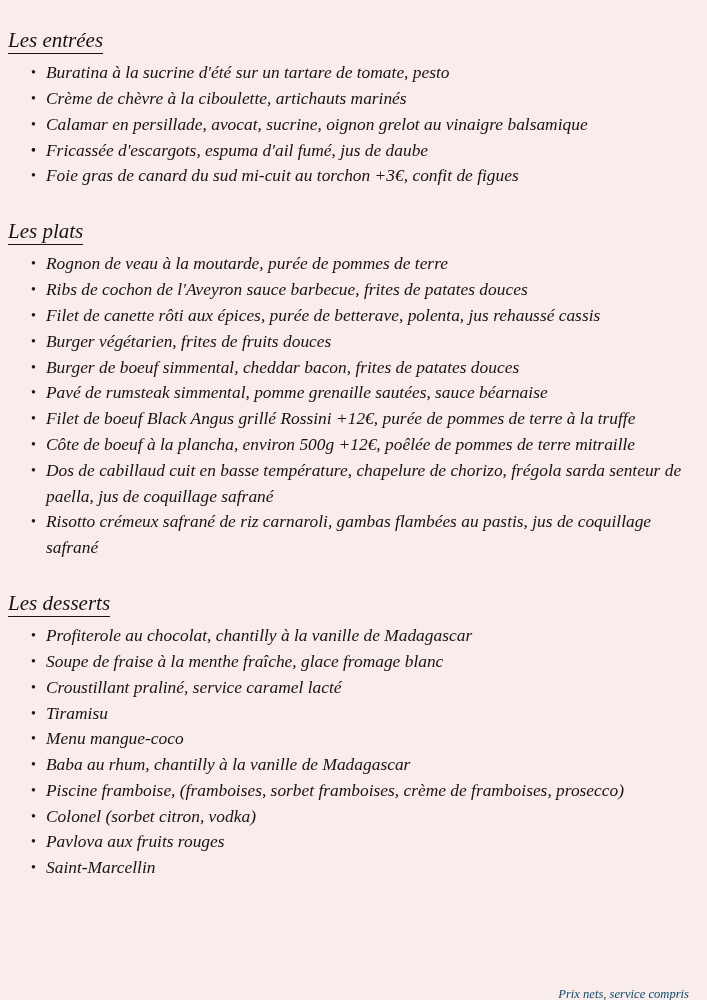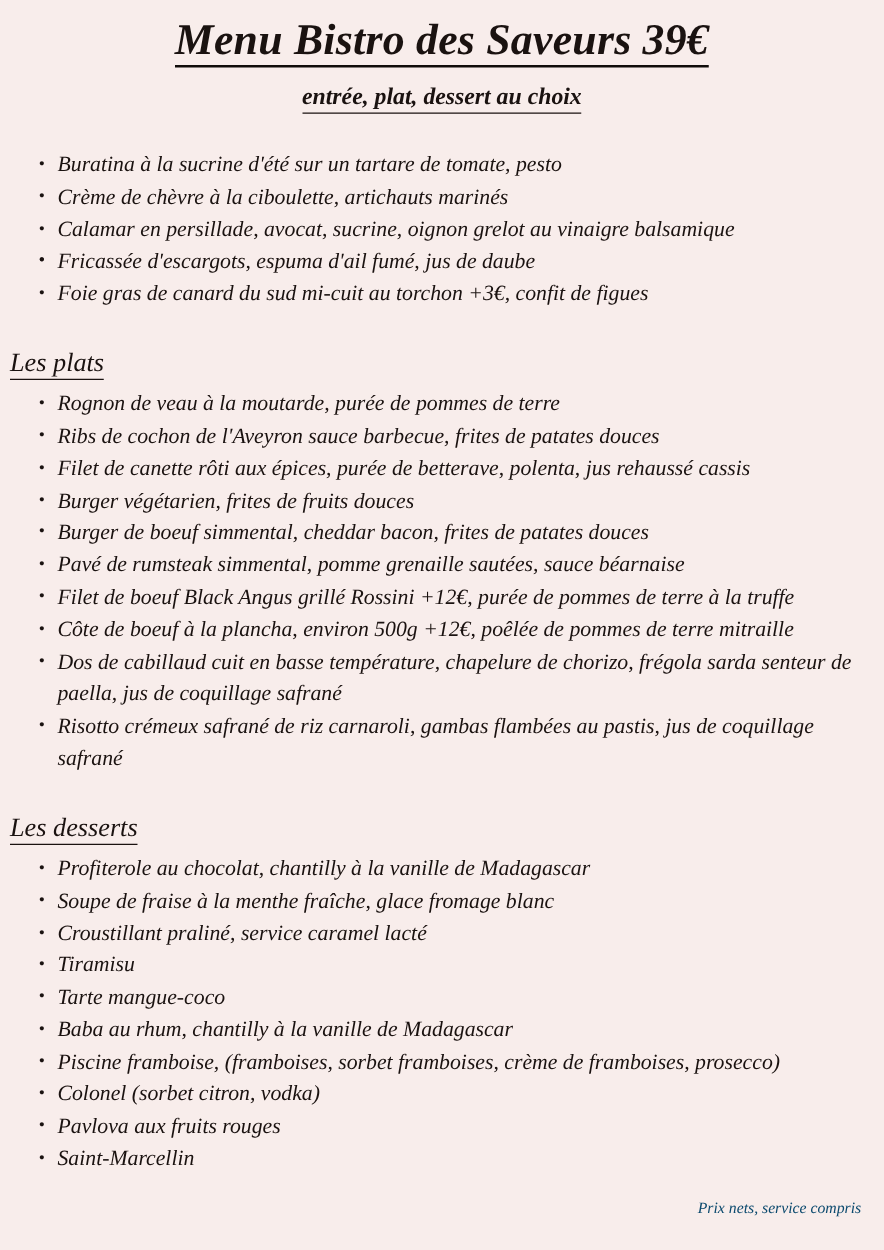--- a/index.html
+++ b/index.html
@@ -107,32 +107,27 @@
     font-size: 12.6px;
     color: #0c4a6e;
     white-space: nowrap;
   }
 </style>
 </head>
 <body>
 
 <div class="page">
 
-  <div class="header">
-    <div>
-      <h1 class="menu-title">Menu Bistro des Saveurs 39€</h1>
-    </div>
-    <div>
-      <h2 class="menu-subtitle">entrée, plat, dessert au choix</h2>
-    </div>
-  </div>
 
   <div class="sections">
 
     <div class="section">
+      <div>
+        <div class="section-heading">Les entrées</div>
+      </div>
       <ul class="items">
         <li><span class="bullet">•</span><span class="txt">Buratina à la sucrine d'été sur un tartare de tomate, pesto</span></li>
         <li><span class="bullet">•</span><span class="txt">Crème de chèvre à la ciboulette, artichauts marinés</span></li>
         <li><span class="bullet">•</span><span class="txt">Calamar en persillade, avocat, sucrine, oignon grelot au vinaigre balsamique</span></li>
         <li><span class="bullet">•</span></li>
         <li><span class="bullet">•</span><span class="txt">Fricassée d'escargots, espuma d'ail fumé, jus de daube</span></li>
         <li><span class="bullet">•</span><span class="txt">Foie gras de canard du sud mi-cuit au torchon +3€, confit de figues</span></li>
       </ul>
     </div>
 
@@ -156,21 +151,21 @@
 
     <div class="section">
       <div>
         <div class="section-heading">Les desserts</div>
       </div>
       <ul class="items">
         <li><span class="bullet">•</span><span class="txt">Profiterole au chocolat, chantilly à la vanille de Madagascar</span></li>
         <li><span class="bullet">•</span><span class="txt">Soupe de fraise à la menthe fraîche, glace fromage blanc</span></li>
         <li><span class="bullet">•</span><span class="txt">Croustillant praliné, service caramel lacté</span></li>
         <li><span class="bullet">•</span><span class="txt">Tiramisu</span></li>
-        <li><span class="bullet">•</span><span class="txt">Tarte mangue-coco</span></li>
+        <li><span class="bullet">•</span><span class="txt">Menu mangue-coco</span></li>
         <li><span class="bullet">•</span><span class="txt">Baba au rhum, chantilly à la vanille de Madagascar</span></li>
         <li><span class="bullet">•</span><span class="txt">Piscine framboise, (framboises, sorbet framboises, crème de framboises, prosecco)</span></li>
         <li><span class="bullet">•</span><span class="txt">Colonel (sorbet citron, vodka)</span></li>
         <li><span class="bullet">•</span><span class="txt">Pavlova aux fruits rouges</span></li>
         <li><span class="bullet">•</span><span class="txt">Saint-Marcellin</span></li>
       </ul>
     </div>
 
   </div>
 

